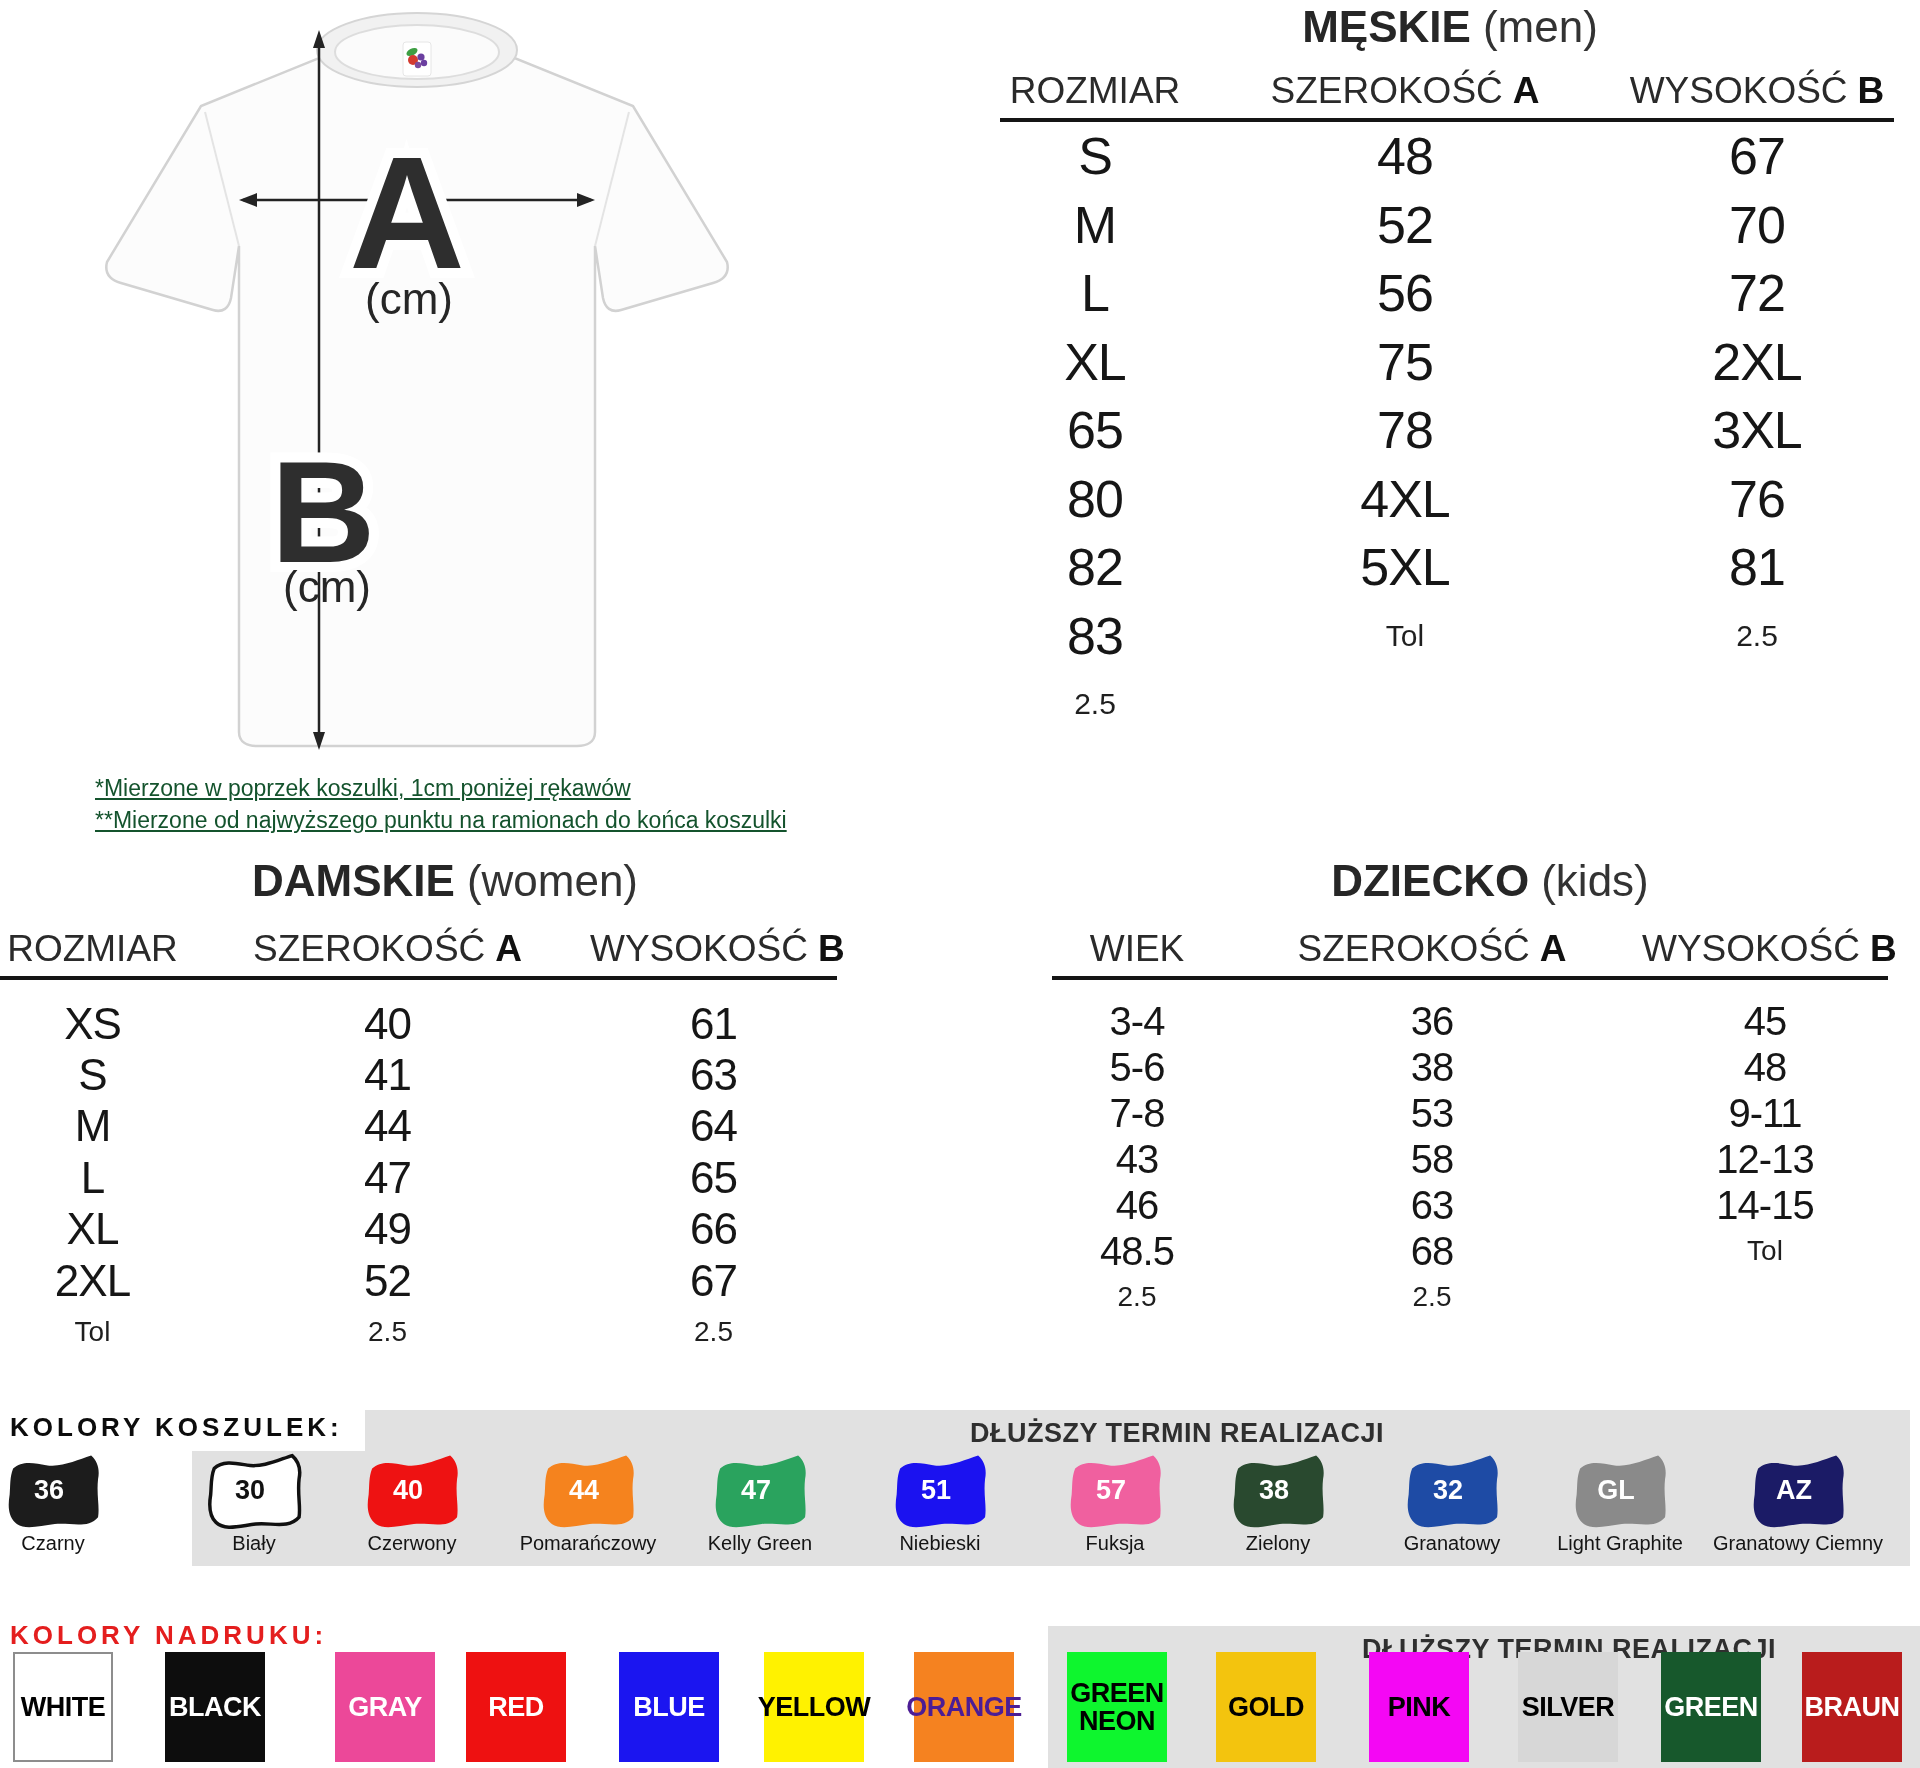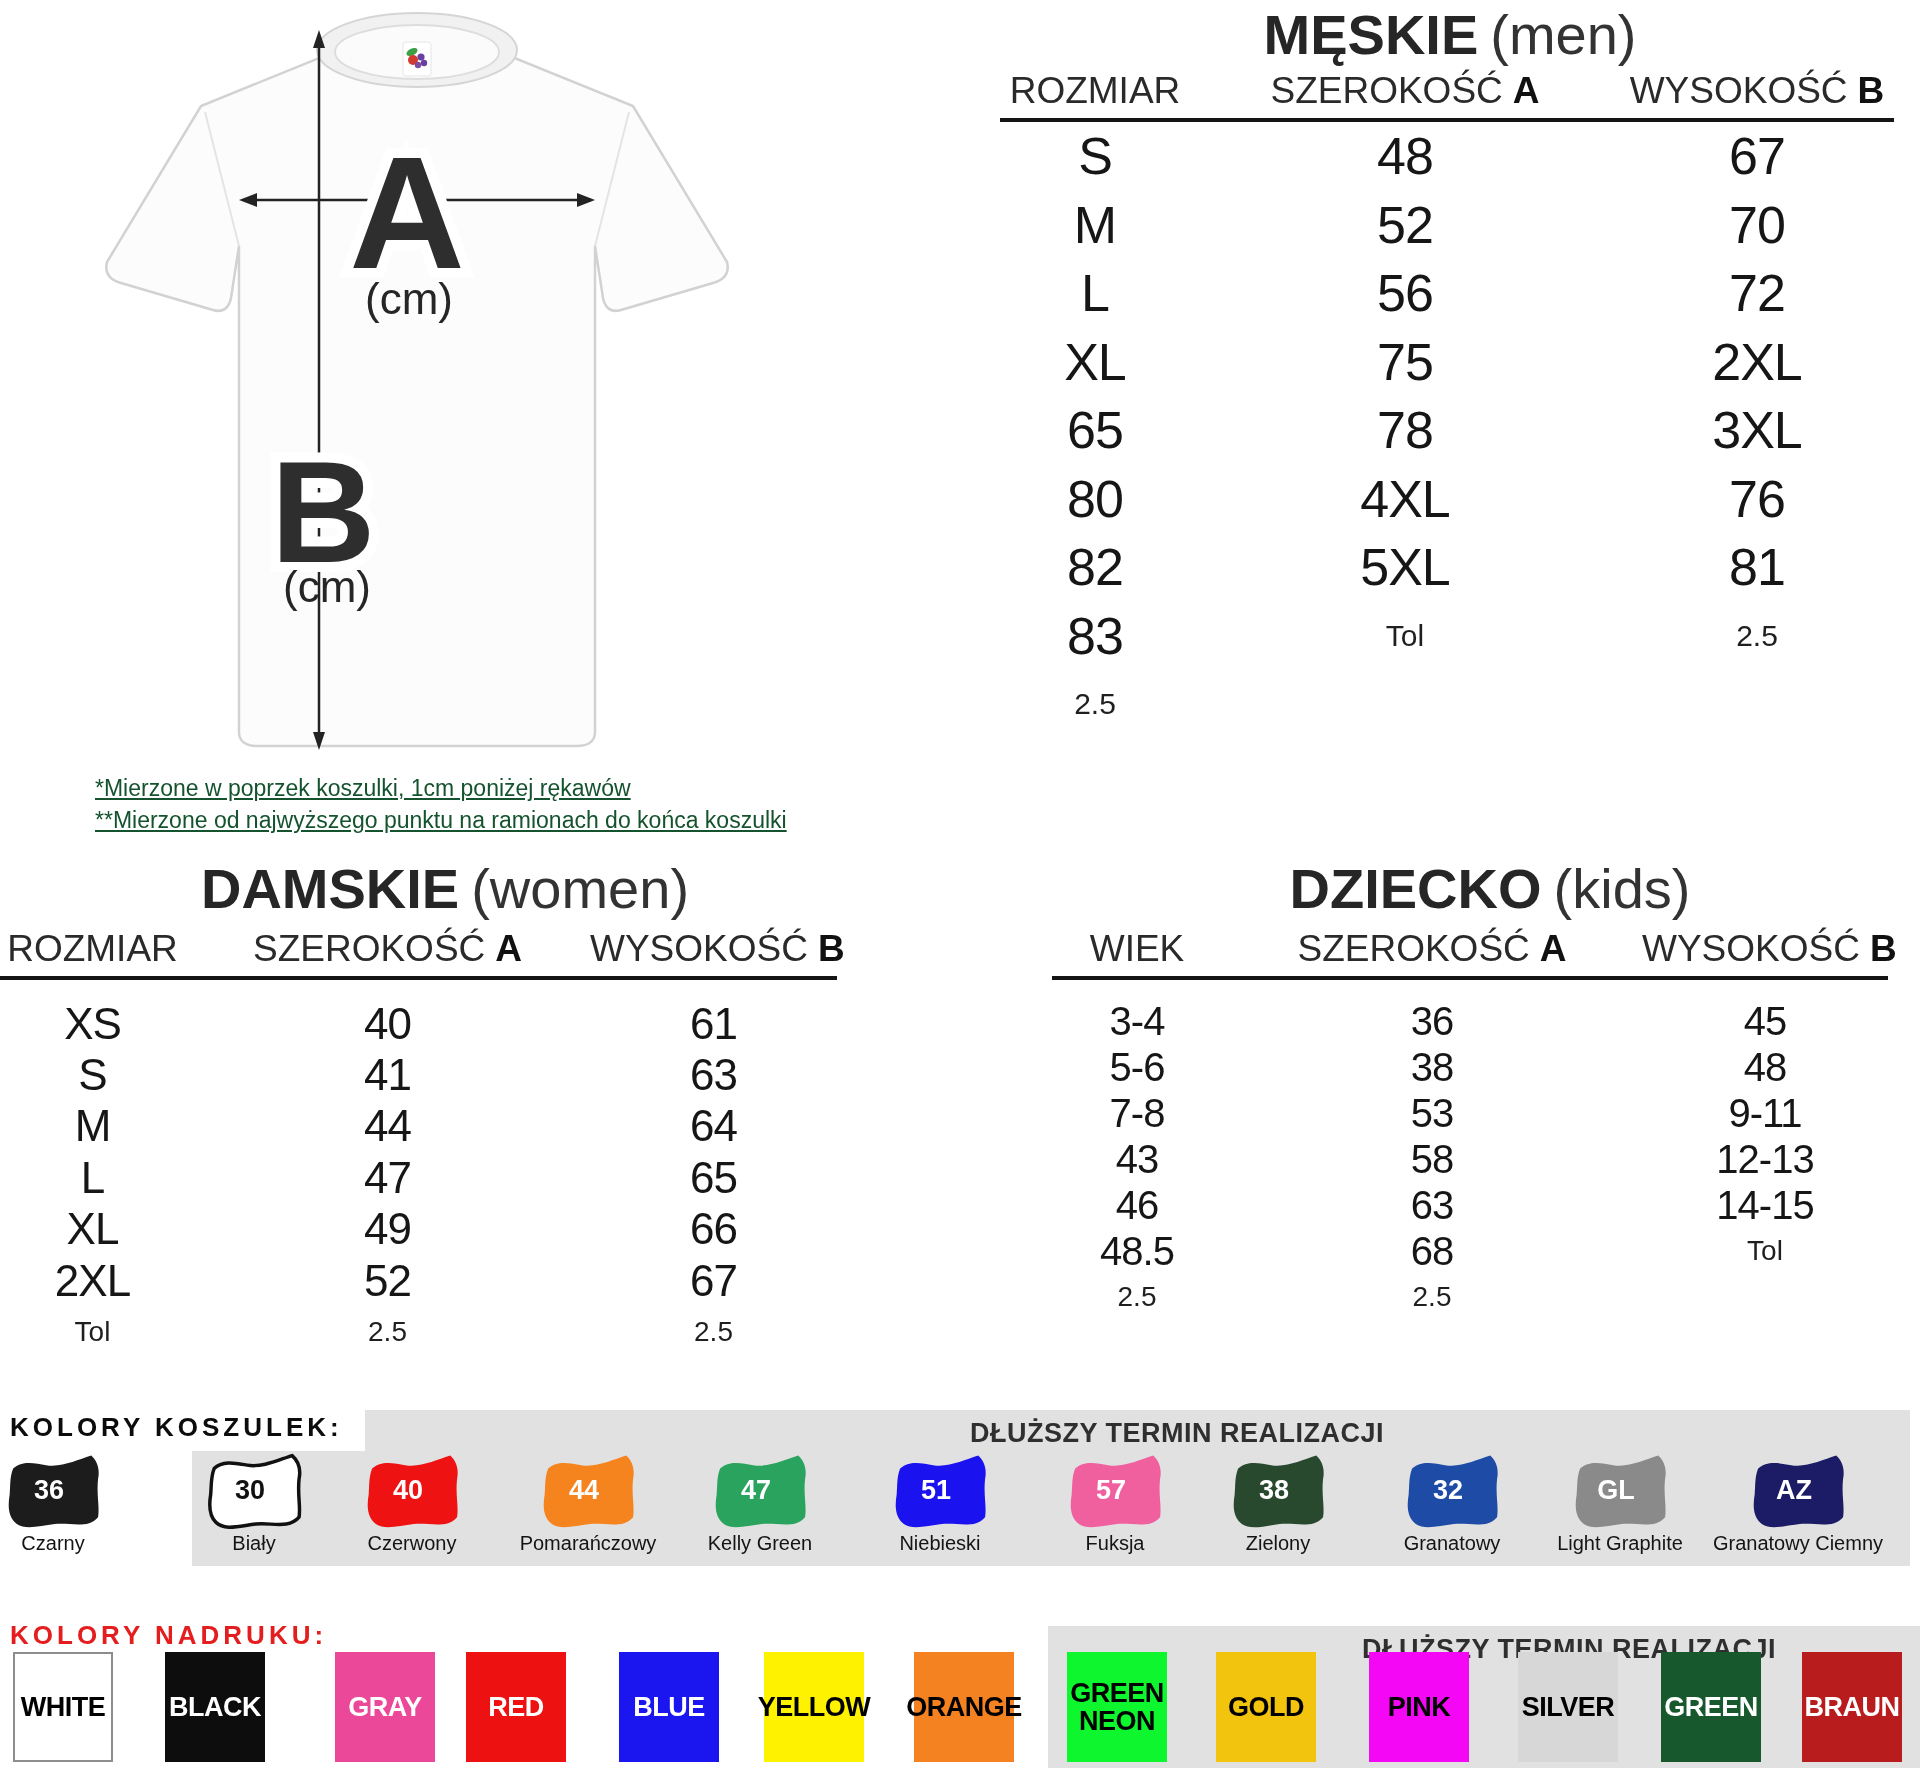--- a/index.html
+++ b/index.html
@@ -1,20 +1,20 @@
 <!DOCTYPE html>
 <html><head>
 <meta charset="utf-8">
 <style>
   html,body{margin:0;padding:0;background:#ffffff;}
   #page{position:relative;width:1920px;height:1768px;background:#fff;overflow:hidden;
         font-family:"Liberation Sans","DejaVu Sans",sans-serif;color:#1a1a1a;}
 
   
-  .tbl-title{position:absolute;text-align:center;font-size:56px;color:#262626;white-space:nowrap;}
+  .tbl-title{position:absolute;text-align:center;font-size:44px;color:#262626;white-space:nowrap;}
   .tt-b{font-weight:700;}
   .tt-r{font-weight:400;margin-left:12px;color:#333;}
 
   .tbl-header{position:absolute;display:grid;align-items:center;height:54px;
               border-bottom:4px solid #151515;font-size:37px;color:#2a2a2a;}
   .hcell{text-align:center;white-space:nowrap;}
   .hl{font-weight:700;margin-left:10px;color:#111;}
 
   .tbl-body{position:absolute;display:grid;}
   .men-cols{grid-template-columns:190px 430px 274px;}
@@ -308,21 +308,21 @@
   <div class="psq" style="left: 466px; background: rgb(238, 17, 17);">
       <span class="psq-label" style="color: rgb(255, 255, 255); text-align: right;">RED</span>
     </div>
   <div class="psq" style="left: 619px; background: rgb(27, 21, 240);">
       <span class="psq-label" style="color: rgb(255, 255, 255);">BLUE</span>
     </div>
   <div class="psq" style="left: 764px; background: rgb(255, 242, 0);">
       <span class="psq-label" style="color: rgb(0, 0, 0);">YELLOW</span>
     </div>
   <div class="psq" style="left: 914px; background: rgb(245, 130, 32);">
-      <span class="psq-label" style="color: #000000;">ORANGE</span>
+      <span class="psq-label" style="color: #4c1d95;">ORANGE</span>
     </div>
   <div class="psq" style="left: 1067px; background: rgb(14, 246, 46);">
       <span class="psq-label" style="color: rgb(0, 0, 0);">GREEN NEON</span>
     </div>
   <div class="psq" style="left: 1216px; background: rgb(243, 196, 14);">
       <span class="psq-label" style="color: rgb(0, 0, 0);">GOLD</span>
     </div>
   <div class="psq" style="left: 1369px; background: rgb(244, 7, 244);">
       <span class="psq-label" style="color: rgb(0, 0, 0);">PINK</span>
     </div>

